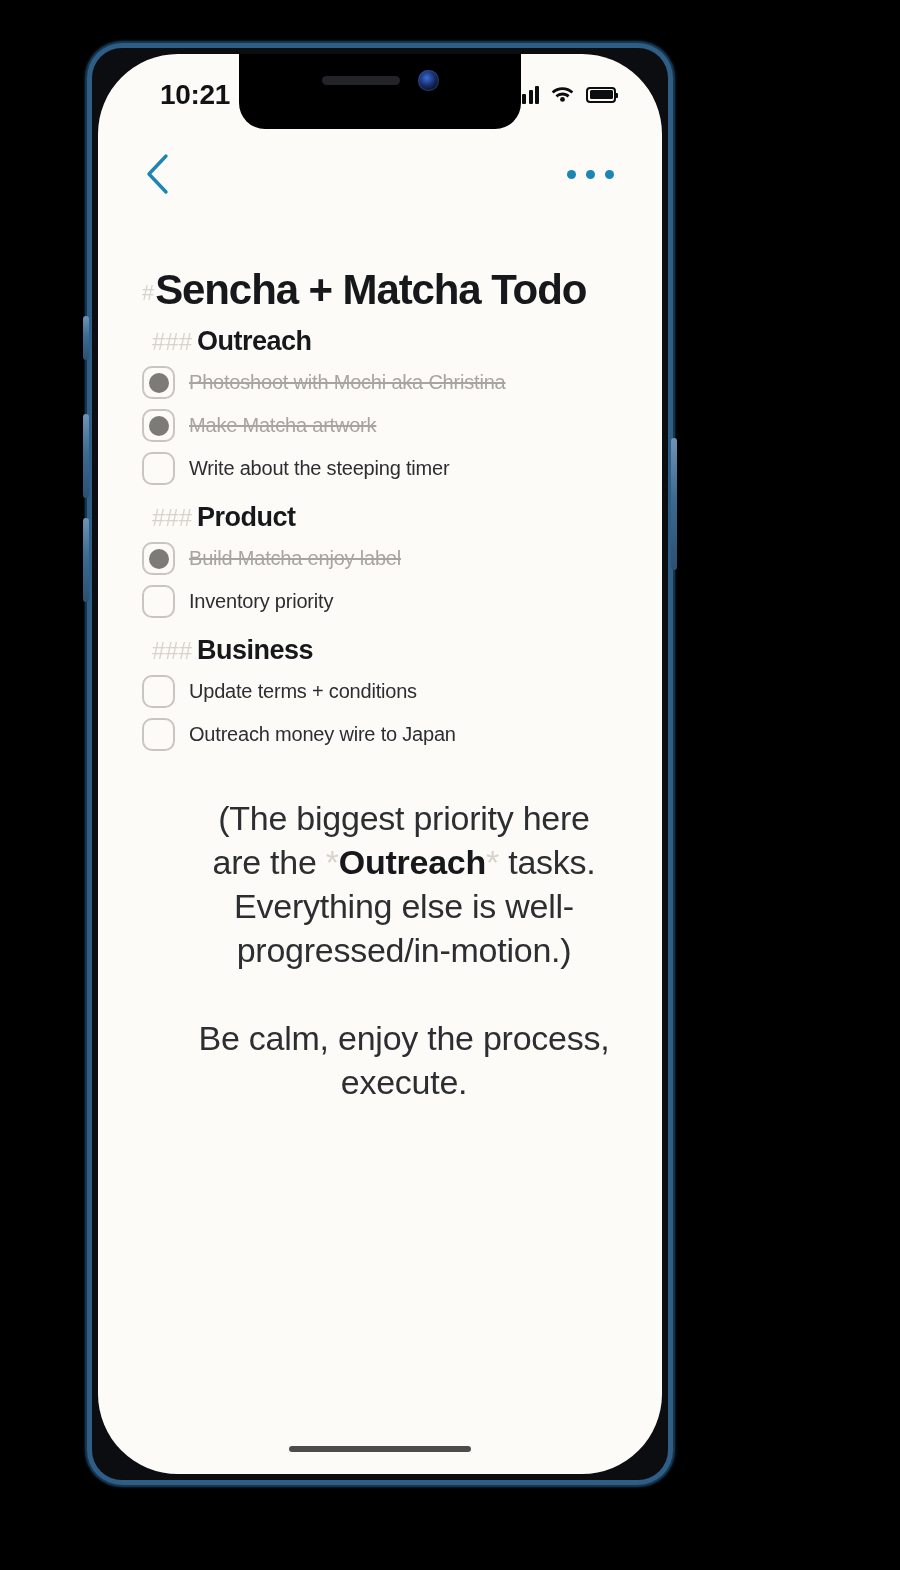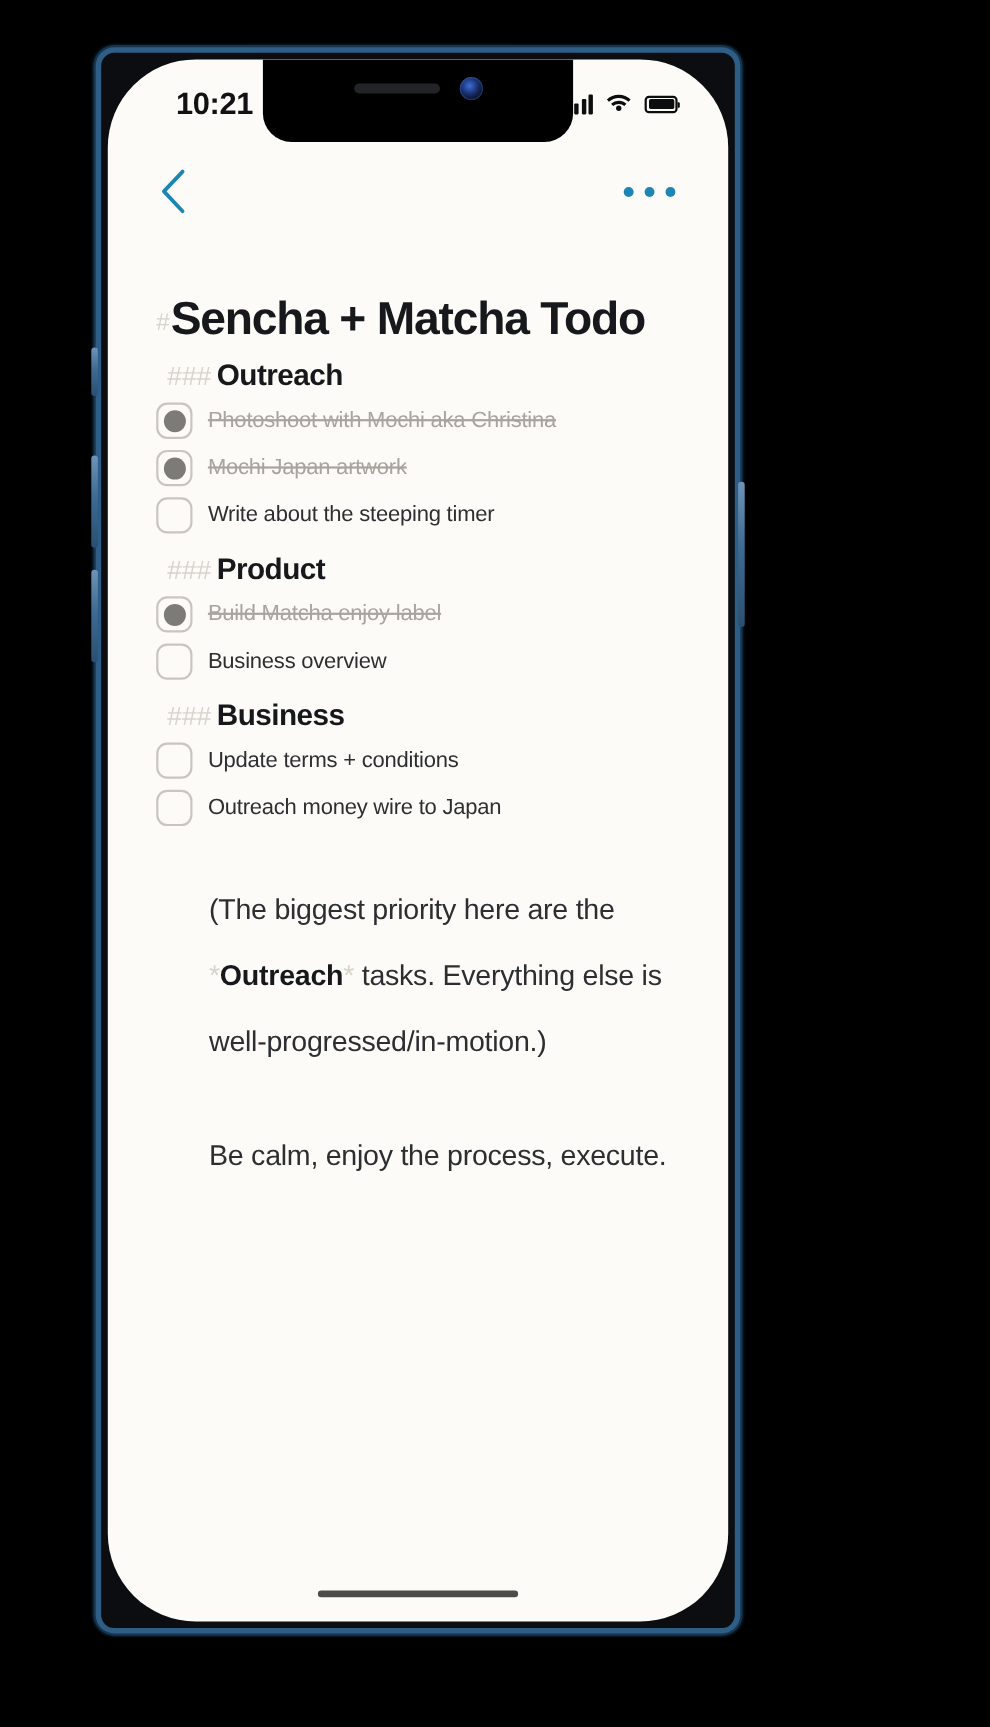--- a/index.html
+++ b/index.html
@@ -12,21 +12,21 @@
     font-family: "Liberation Sans", sans-serif;
   }
 
   
   #phone-frame {
     position: absolute;
     left: 92px;
     top: 48px;
     width: 576px;
     height: 1432px;
-    border-radius: 12px;
+    border-radius: 30px;
     background: #0b0d10;
     padding: 6px;
     box-shadow:
       0 0 0 5px #2e5d85,
       0 0 0 7px #17344d,
       0 0 2px 8px #0a1a28;
   }
 
   
   .rail {
@@ -217,24 +217,25 @@
   }
   .todo-item.done .todo-label {
     color: #a8a5a0;
     text-decoration: line-through;
     text-decoration-thickness: 1.5px;
   }
 
   
   #paragraphs { margin-top: 40px; padding-left: 48px; padding-right: 4px; }
   .para {
-    font-size: 26px;
-    line-height: 60px;
+    font-size: 34px;
+    line-height: 44px;
     color: #2c2e31;
     letter-spacing: -0.25px;
+    text-align: center;
   }
   .para + .para { margin-top: 44px; }
   .para b { font-weight: bold; color: #16181b; }
 
   
   #home-indicator {
     position: absolute;
     bottom: 22px;
     left: 50%;
     transform: translateX(-50%);
@@ -310,38 +311,38 @@
             <div class="todo-item done">
               <div class="checkbox">
                 <div class="dot"></div>
               </div>
               <div class="todo-label">Photoshoot with Mochi aka Christina</div>
             </div>
             <div class="todo-item done">
               <div class="checkbox">
                 <div class="dot"></div>
               </div>
-              <div class="todo-label">Mochi Japan artwork</div>
+              <div class="todo-label">Make Matcha artwork</div>
             </div>
             <div class="todo-item">
               <div class="checkbox"></div>
               <div class="todo-label">Write about the steeping timer</div>
             </div>
           </div>
           <div class="section">
             <div class="section-heading"><span class="md-mark">###</span><span>Product</span></div>
             <div class="todo-item done">
               <div class="checkbox">
                 <div class="dot"></div>
               </div>
               <div class="todo-label">Build Matcha enjoy label</div>
             </div>
             <div class="todo-item">
               <div class="checkbox"></div>
-              <div class="todo-label">Business overview</div>
+              <div class="todo-label">Inventory priority</div>
             </div>
           </div>
           <div class="section">
             <div class="section-heading"><span class="md-mark">###</span><span>Business</span></div>
             <div class="todo-item">
               <div class="checkbox"></div>
               <div class="todo-label">Update terms + conditions</div>
             </div>
             <div class="todo-item">
               <div class="checkbox"></div>

